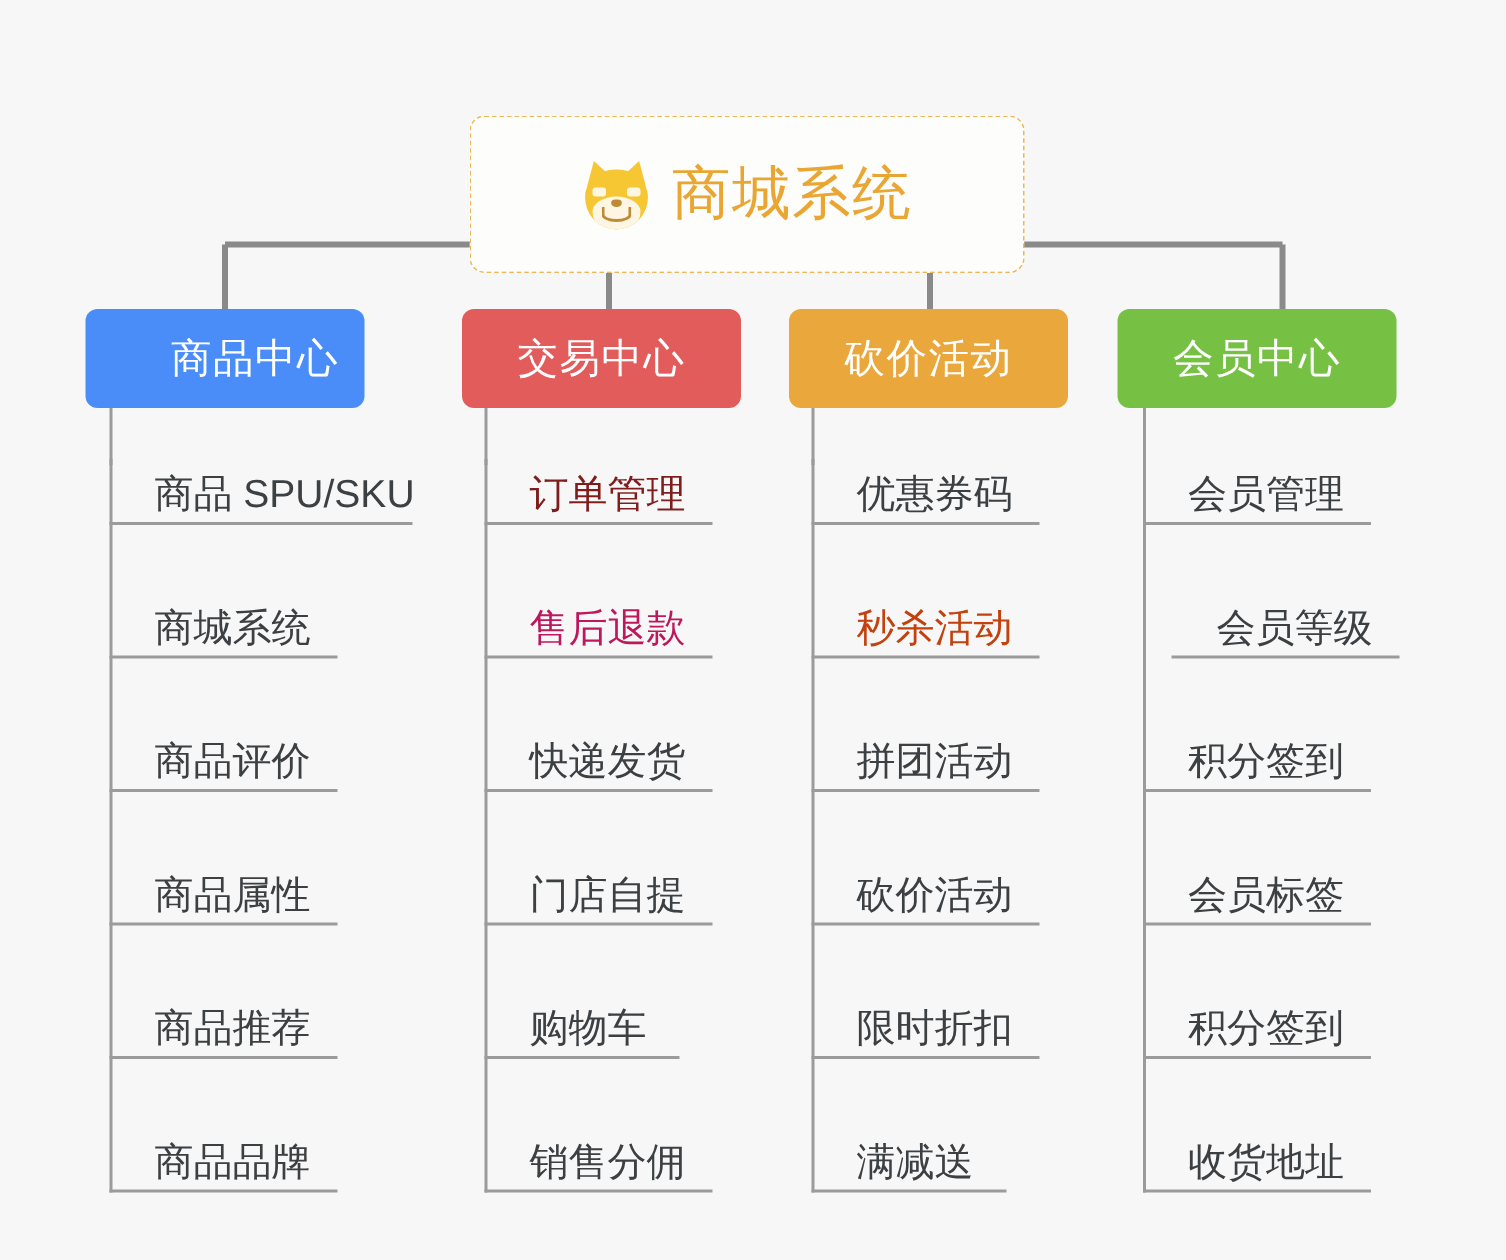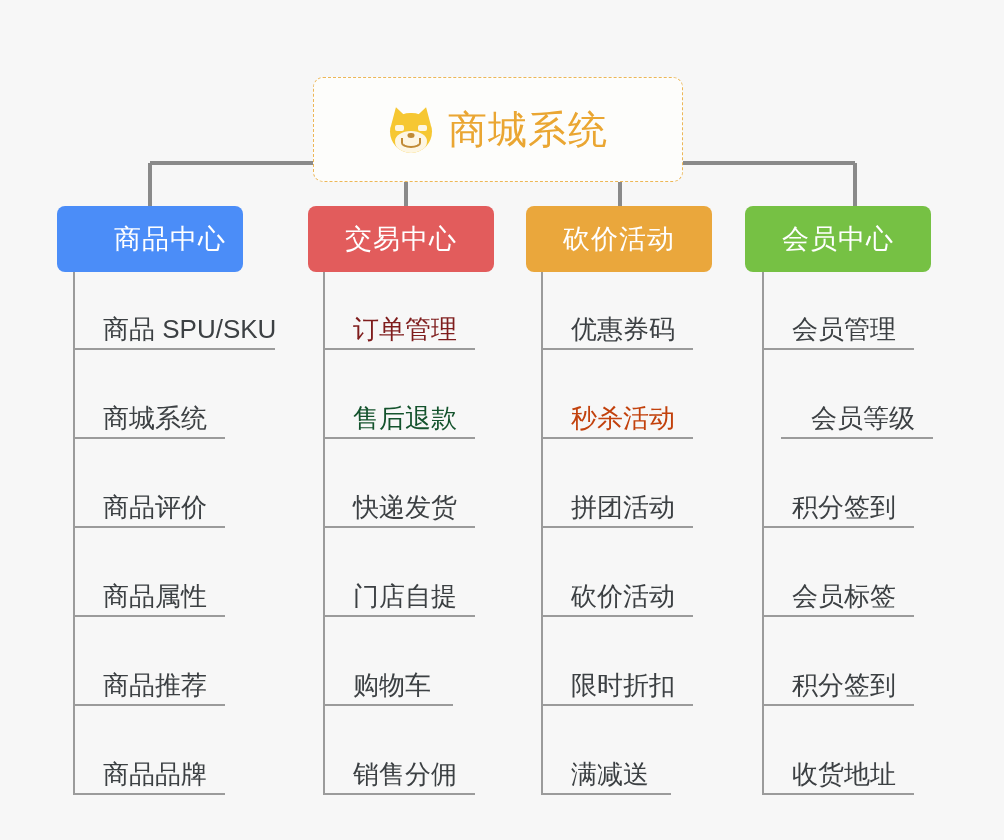--- a/index.html
+++ b/index.html
@@ -232,21 +232,21 @@
       </div>
       <div class="branch" style="left: 308px; width: 186px;">
         <div class="cat-box" style="background: rgb(226, 92, 92); width: 186px;">
           <span>交易中心</span>
         </div>
         <div class="items">
           <div class="item" style="left: 15px; top: 0px; width: 152px; border-bottom-color: rgb(155, 155, 155);">
             <span class="item-label" style="color: #7f1d1d;">订单管理</span>
           </div>
           <div class="item" style="left: 15px; top: 89px; width: 152px; border-bottom-color: rgb(155, 155, 155);">
-            <span class="item-label" style="color: #14532d;">售后退款</span>
+            <span class="item-label" style="color: #be185d;">售后退款</span>
           </div>
           <div class="item" style="left: 15px; top: 178px; width: 152px; border-bottom-color: rgb(155, 155, 155);">
             <span class="item-label" style="color: rgb(60, 64, 67);">快递发货</span>
           </div>
           <div class="item" style="left: 15px; top: 267px; width: 152px; border-bottom-color: rgb(155, 155, 155);">
             <span class="item-label" style="color: rgb(60, 64, 67);">门店自提</span>
           </div>
           <div class="item" style="left: 15px; top: 356px; width: 130px; border-bottom-color: rgb(155, 155, 155);">
             <span class="item-label" style="color: rgb(60, 64, 67);">购物车</span>
           </div>

